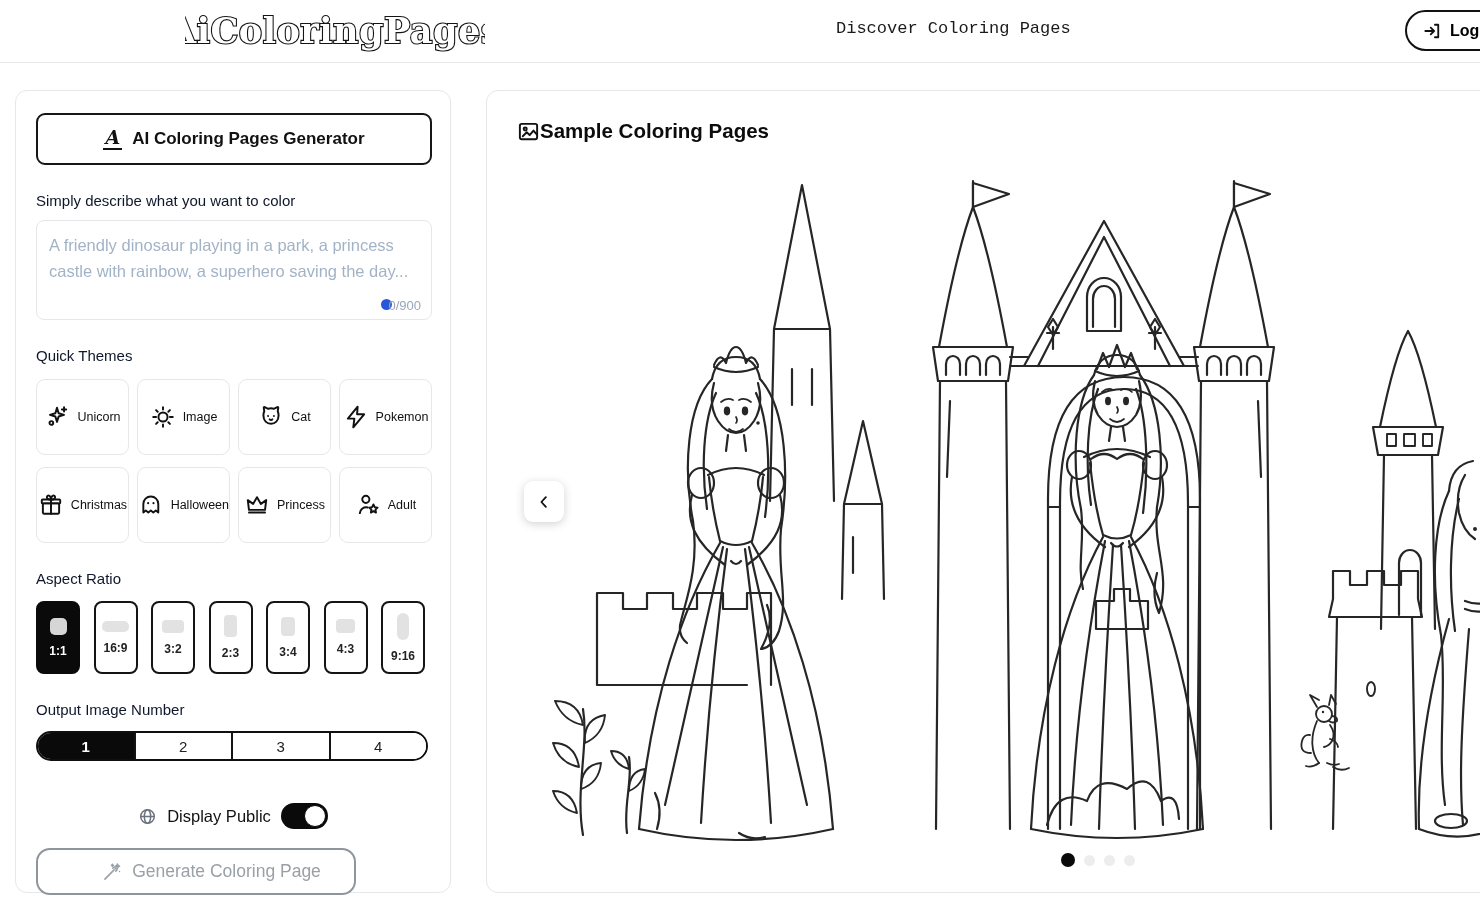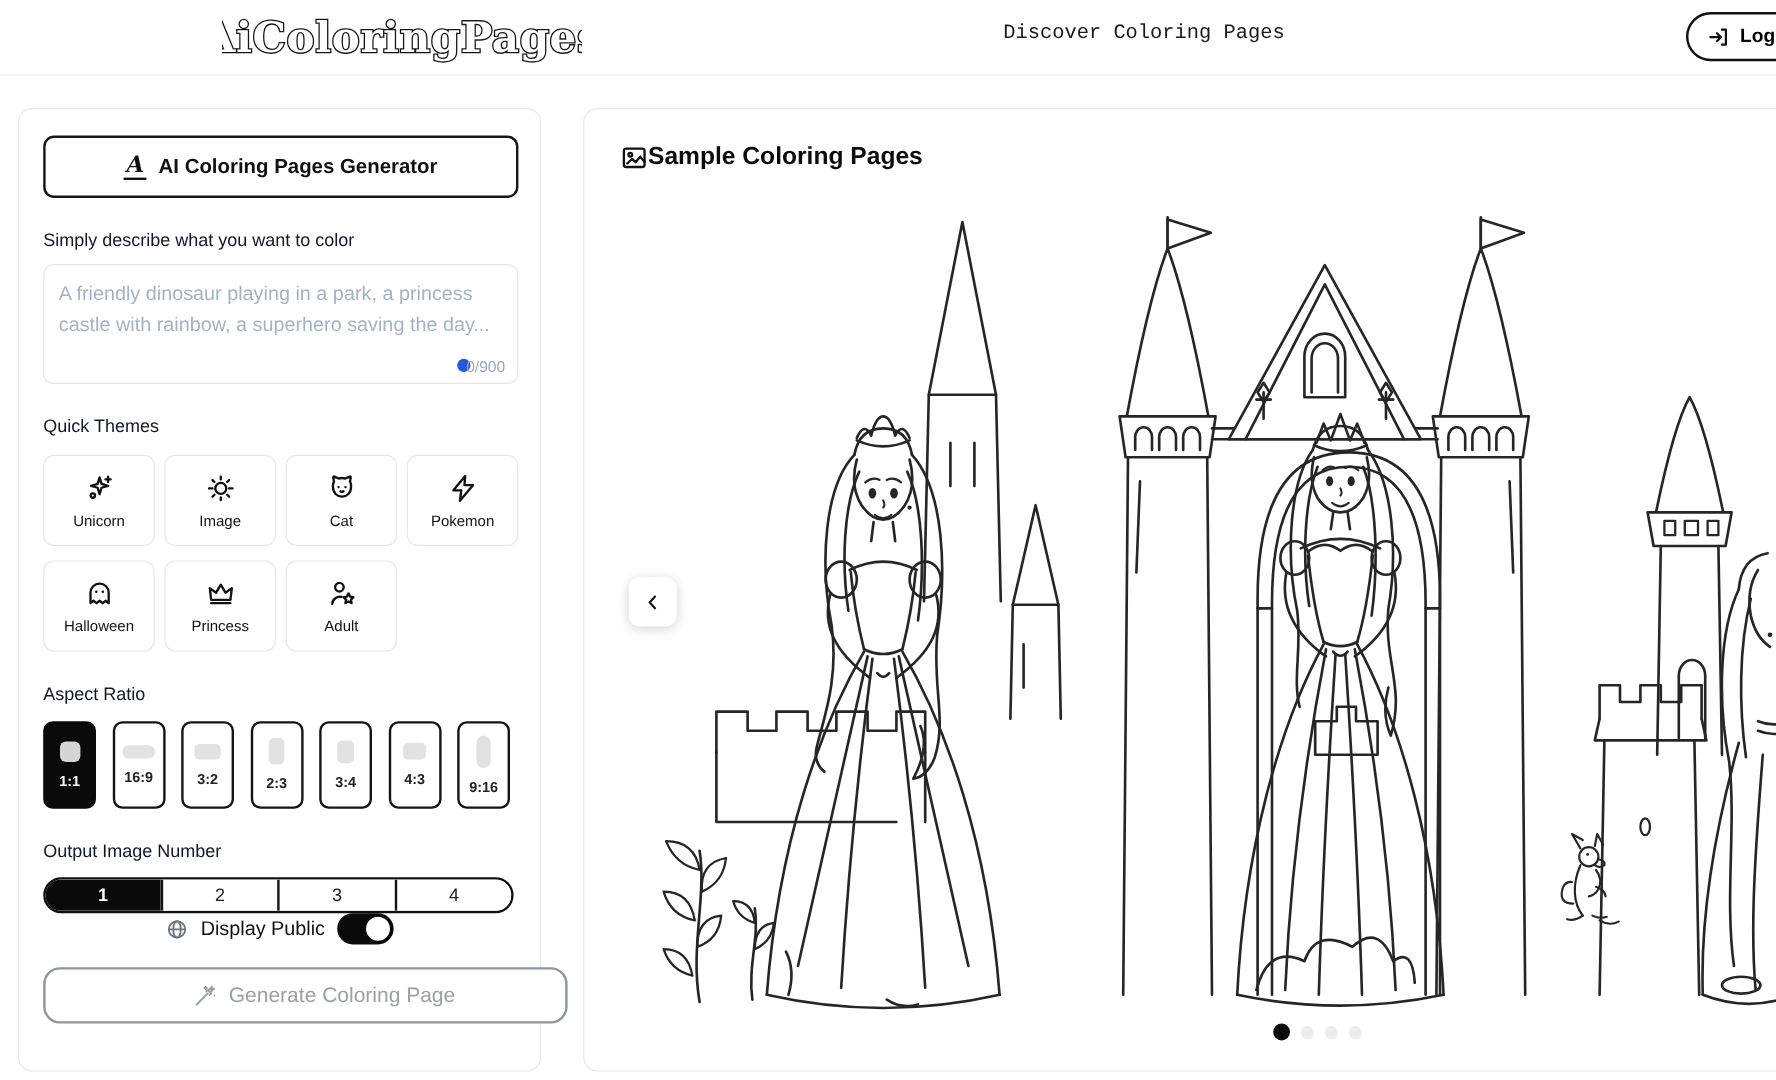--- a/index.html
+++ b/index.html
@@ -32,21 +32,21 @@
     font-size:16.5px; line-height:26px; color:#334; }
   .prompt-wrap textarea::placeholder { color:#a3b3c6; opacity:1; }
   .char-counter { position:absolute; right:10px; bottom:6px; font-size:13px; color:#9aa7b8; }
   .counter-dot { position:absolute; left:-7px; top:1px; width:11px; height:11px;
     border-radius:50%; background:#1d4ed8; opacity:.95; }
   .char-counter .num { position:relative; }
 
   .themes-grid { margin-top:15px; display:grid; grid-template-columns:repeat(4,93px);
     grid-auto-rows:76px; gap:12px 8px; }
   .theme-card { border:1px solid #e5e7eb; border-radius:9px; background:#fff; cursor:pointer;
-    display:flex; flex-direction:column; align-items:center; justify-content:center; gap:7px; }
+    display:flex; flex-direction:row; align-items:center; justify-content:center; gap:7px; }
   .theme-card .t-label { font-size:12.5px; color:#111; }
   .theme-card svg { display:block; }
 
   .ratio-row { margin-top:14px; display:flex; gap:13.5px; }
   .ratio-card { width:44px; height:73px; border:2px solid #141414; border-radius:8px;
     background:#fff; cursor:pointer; display:flex; flex-direction:column;
     align-items:center; justify-content:center; gap:9px; }
   .ratio-card .r-label { font-size:12px; font-weight:bold; color:#222;text-align:center; }
   .ratio-card.selected { background:#0a0a0a; border-color:#0a0a0a; }
   .ratio-card.selected .r-label { color:#fff; }
@@ -60,27 +60,27 @@
   .r43 { width:19px; height:14px; }
   .r916{ width:12px; height:27px; border-radius:6px; }
 
   .segmented { margin-top:13px; width:392px; height:30px; border:2px solid #0f0f0f;
     border-radius:15px; display:flex; overflow:hidden; background:#fff; }
   .segment { flex:1; display:flex; align-items:center; justify-content:center;
     font-size:15px; color:#222; cursor:pointer; background:#fff; }
   .segment + .segment { border-left:2px solid #141414; }
   .segment.selected { background:#0a0a0a; color:#fff; font-weight:bold; border-left:none; }
 
-  .public-row { display:flex; align-items:center; justify-content:center; gap:10px; }
+  .public-row { margin-top:42px; display:flex; align-items:center; justify-content:center; gap:10px; }
   .public-row .p-label { font-size:16.5px; color:#111; }
   .toggle { width:47px; height:26px; background:#0a0a0a; border-radius:13px; position:relative; cursor:pointer; }
   .toggle .knob { position:absolute; right:2px; top:2px; width:22px; height:22px;
     background:#fff; border-radius:50%; border:1px solid #0a0a0a; }
 
-  .generate-btn { margin-top:19px; width:437px; height:47px; border:2px solid #8f959c;
+  .generate-btn { margin-top:19px; width:320px; height:47px; border:2px solid #8f959c;
     border-radius:14px; background:#fff; display:flex; align-items:center; justify-content:center;
     gap:10px; font-size:17.5px; color:#9aa0a6; cursor:pointer; font-family:"Liberation Sans",sans-serif;padding-left:31px; }
 
   
   .panel { position:absolute; left:486px; top:90px; width:1010px; height:803px;
     background:#fff; border:1px solid #e5e7eb; border-radius:12px; overflow:hidden; }
   .panel-head { position:absolute; left:30px; top:28px; display:flex; align-items:center; gap:0; }
   .panel-head .ph-title { font-size:20.5px; font-weight:bold; color:#0c0c0c; }
   .art { position:absolute; left:0; top:78px; width:1009px; height:678px; }
   .carousel-prev { position:absolute; left:37px; top:390px; width:40px; height:41px;
@@ -151,20 +151,30 @@
         <circle cx="14.7" cy="11" r="0.9" fill="#111" stroke="none"></circle>
         <path d="M10.8 14.2 q1.2 1 2.4 0"></path>
       </svg>
       <span class="t-label">Cat</span>
     </div>
     <div class="theme-card">
       <svg width="26" height="26" viewBox="0 0 24 24" fill="none" stroke="#111" stroke-width="1.8" stroke-linejoin="round">
         <path d="M13.5 2.5 L4.5 13.5 H10.5 L9.5 21.5 L19.5 9.5 H13 L13.5 2.5 Z"></path>
       </svg>
       <span class="t-label">Pokemon</span>
+    </div>
+    <div class="theme-card">
+      <svg width="26" height="26" viewBox="0 0 24 24" fill="none" stroke="#111" stroke-width="1.8" stroke-linecap="round" stroke-linejoin="round">
+        <rect x="4.5" y="10.5" width="15" height="9.5" rx="1"></rect>
+        <rect x="3.5" y="7" width="17" height="3.5" rx="0.8"></rect>
+        <path d="M12 7 V20"></path>
+        <path d="M12 7 C9.2 7 7.8 5.6 8.3 4.2 q.6 -1.5 2.3 -.6 Q12 4.6 12 7 Z"></path>
+        <path d="M12 7 C14.8 7 16.2 5.6 15.7 4.2 q-.6 -1.5 -2.3 -.6 Q12 4.6 12 7 Z"></path>
+      </svg>
+      <span class="t-label">Christmas</span>
     </div>
     <div class="theme-card">
       <svg width="26" height="26" viewBox="0 0 24 24" fill="none" stroke="#111" stroke-width="1.8" stroke-linecap="round" stroke-linejoin="round">
         <path d="M5 11 a7 7 0 0 1 14 0 v8 l-2.3 -1.8 -2.35 1.8 -2.35 -1.8 -2.35 1.8 -2.35 -1.8 L5 19 Z"></path>
         <circle cx="9.5" cy="10.3" r="1" fill="#111" stroke="none"></circle>
         <circle cx="14.5" cy="10.3" r="1" fill="#111" stroke="none"></circle>
       </svg>
       <span class="t-label">Halloween</span>
     </div>
     <div class="theme-card">

